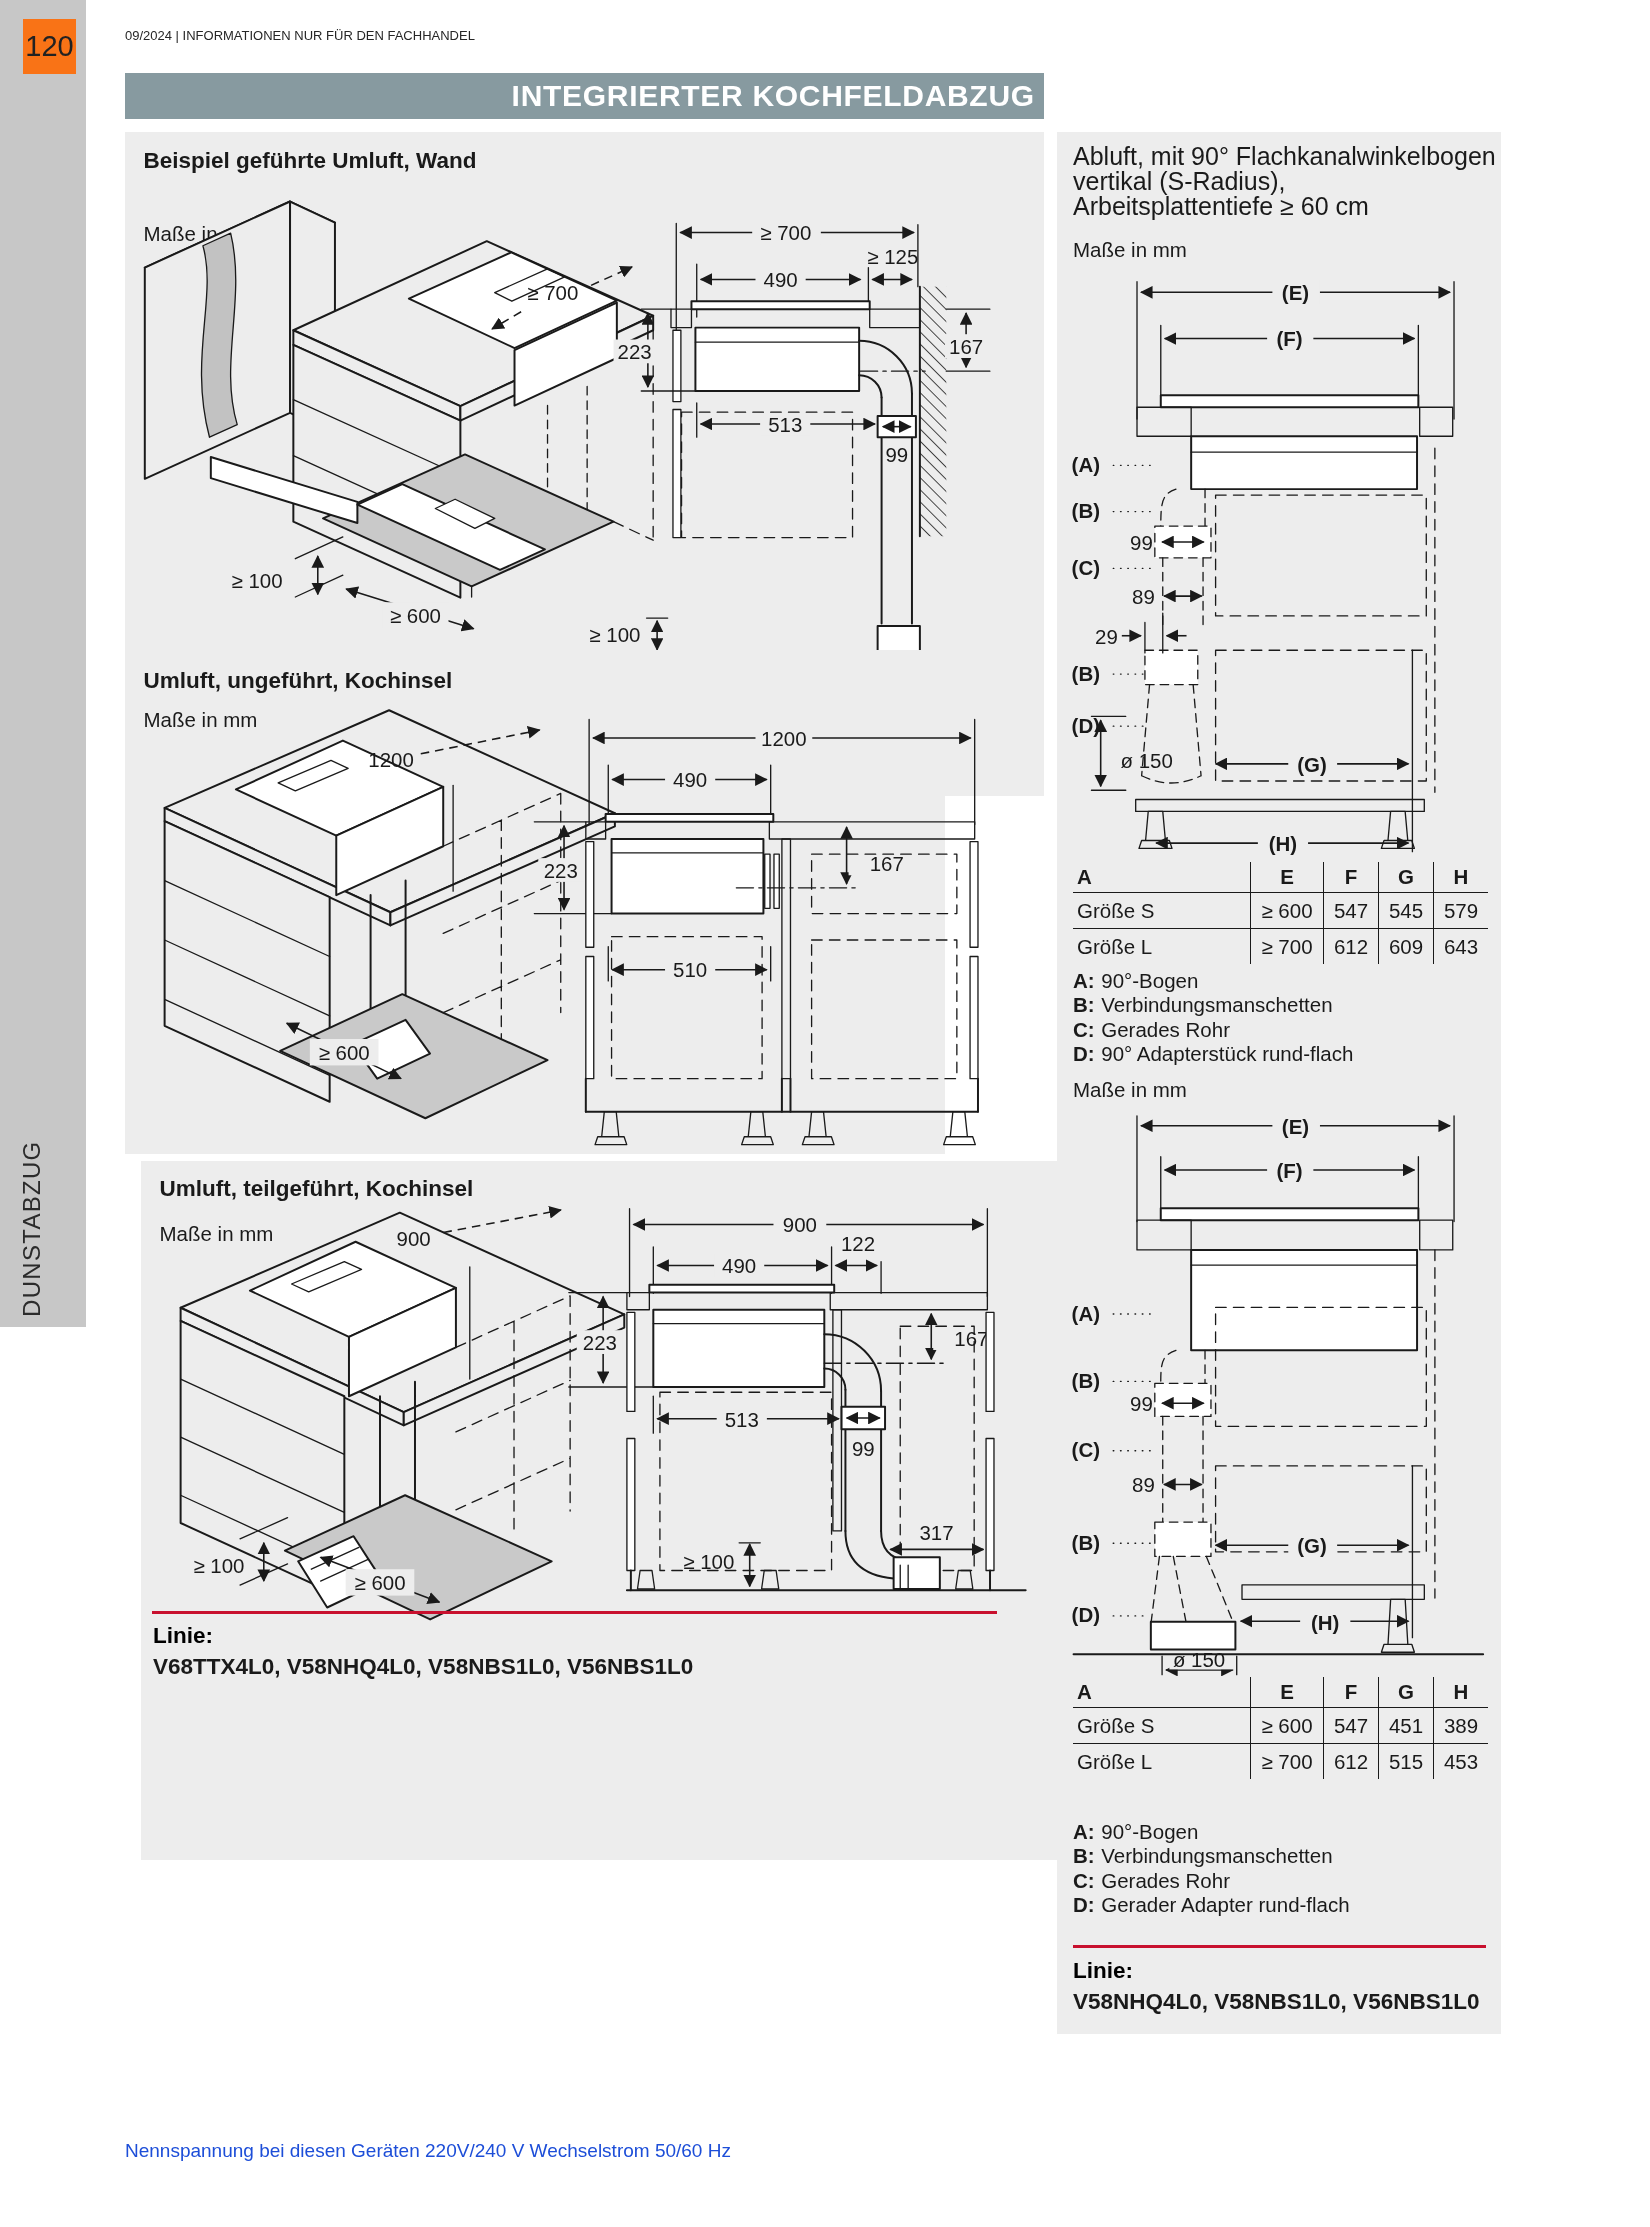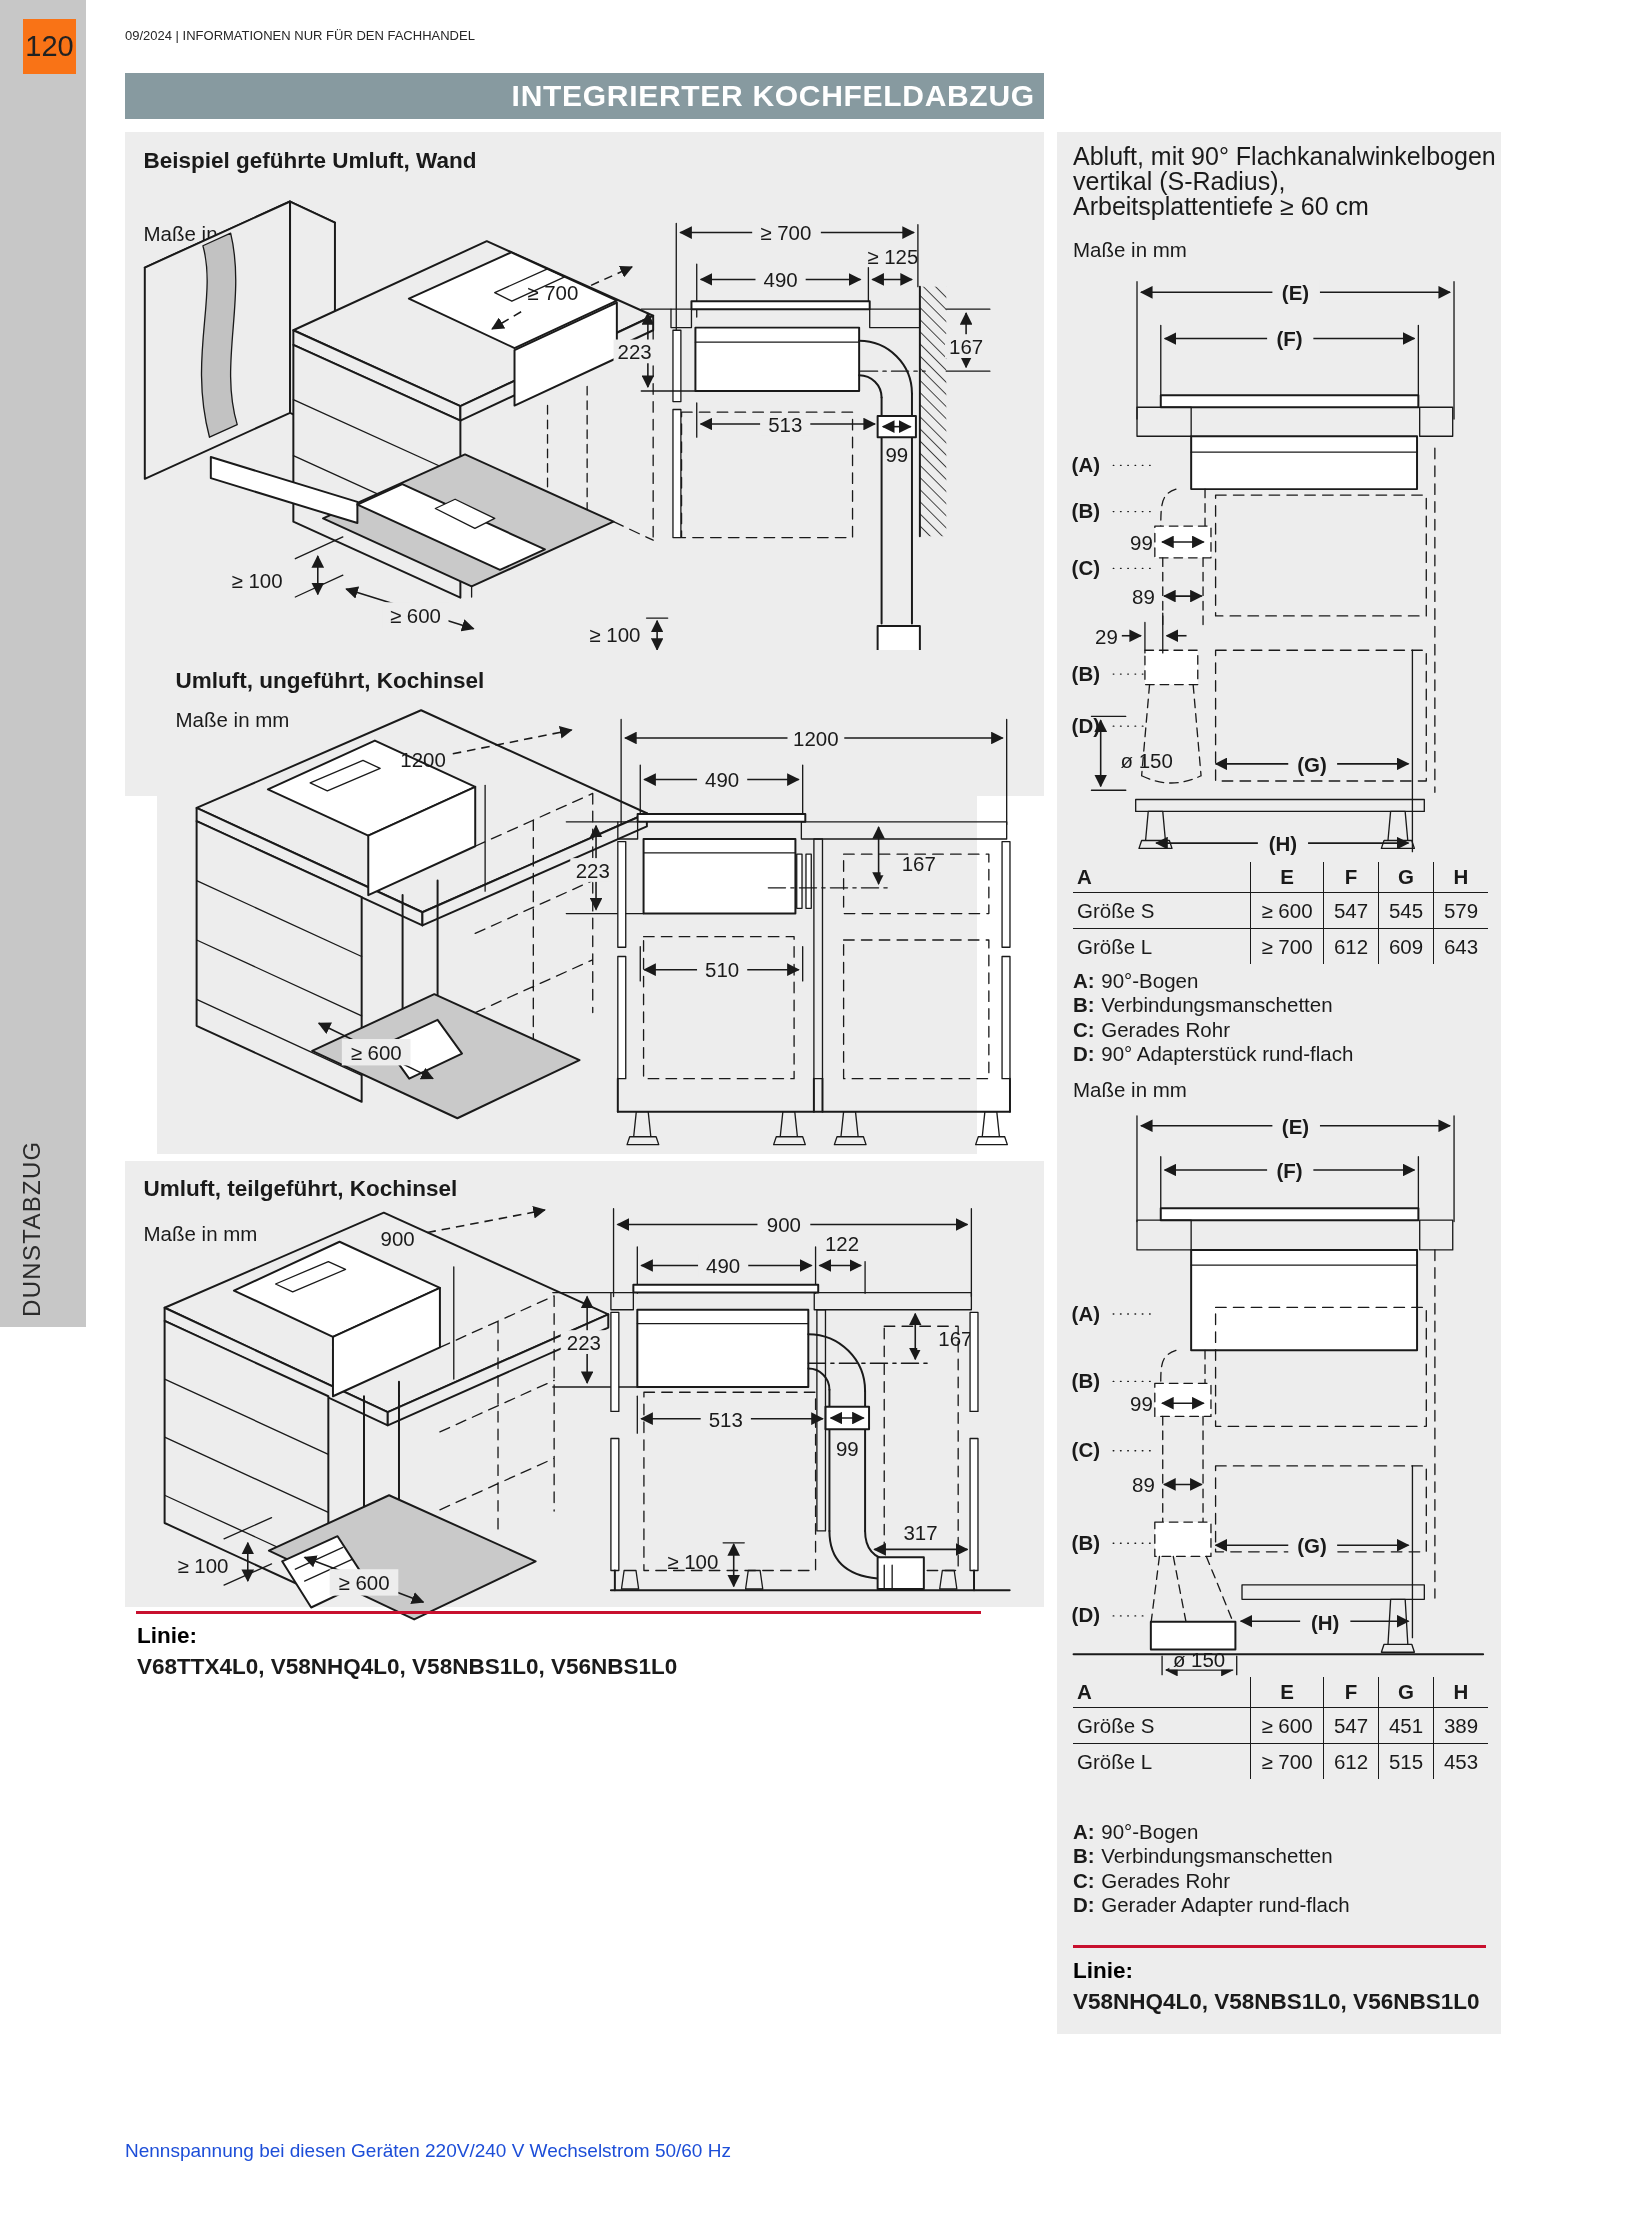--- a/index.html
+++ b/index.html
@@ -12,22 +12,22 @@
   .pagenum{font-size:29px;color:#222;}
   .vlabel{left:9.2px;top:1136px;height:185px;width:46px;display:flex;align-items:center;justify-content:center;
           writing-mode:vertical-rl;transform:rotate(180deg);font-size:24px;letter-spacing:1.3px;color:#2b2b2b;}
   .hdr{left:125px;top:28px;font-size:13px;color:#262626;}
   .titlebar{left:125px;top:73px;width:919px;height:46px;background:#879aa0;display:flex;align-items:center;justify-content:flex-end;}
   .titlebar span{color:#fff;font-weight:700;font-size:30px;letter-spacing:0.7px;padding-right:9.2px;}
   .footer{left:125px;top:2140px;font-size:19px;color:#1d4ed8;}
   
   .panel{background:#ededed;}
   .p1{left:125px;top:132px;width:919px;height:664px;}
-  .p2{left:125px;top:656px;width:820px;height:498px;margin-left:32px;}
-  .p3{left:125px;top:1161px;width:919px;height:446px;}
+  .p2{left:125px;top:656px;width:820px;height:498px;}
+  .p3{left:141px;top:1161px;width:919px;height:699px;}
   .pr{left:1057px;top:132px;width:444px;height:1902px;}
   .shead{position:absolute;left:18.5px;font-size:22.5px;font-weight:700;color:#1a1a1a;}
   .sunits{position:absolute;left:18.5px;font-size:20.5px;color:#1a1a1a;}
   .rhead{position:absolute;left:16px;top:12px;font-size:25px;font-weight:400;line-height:25px;}
   
   .s{fill:none;stroke:#1a1a1a;stroke-width:3;stroke-linejoin:round;stroke-linecap:round;}
   .t{stroke-width:2;}
   .w{fill:#fff;}
   .gp{fill:#ededed;}
   .gy{fill:#c9c9c9;}

